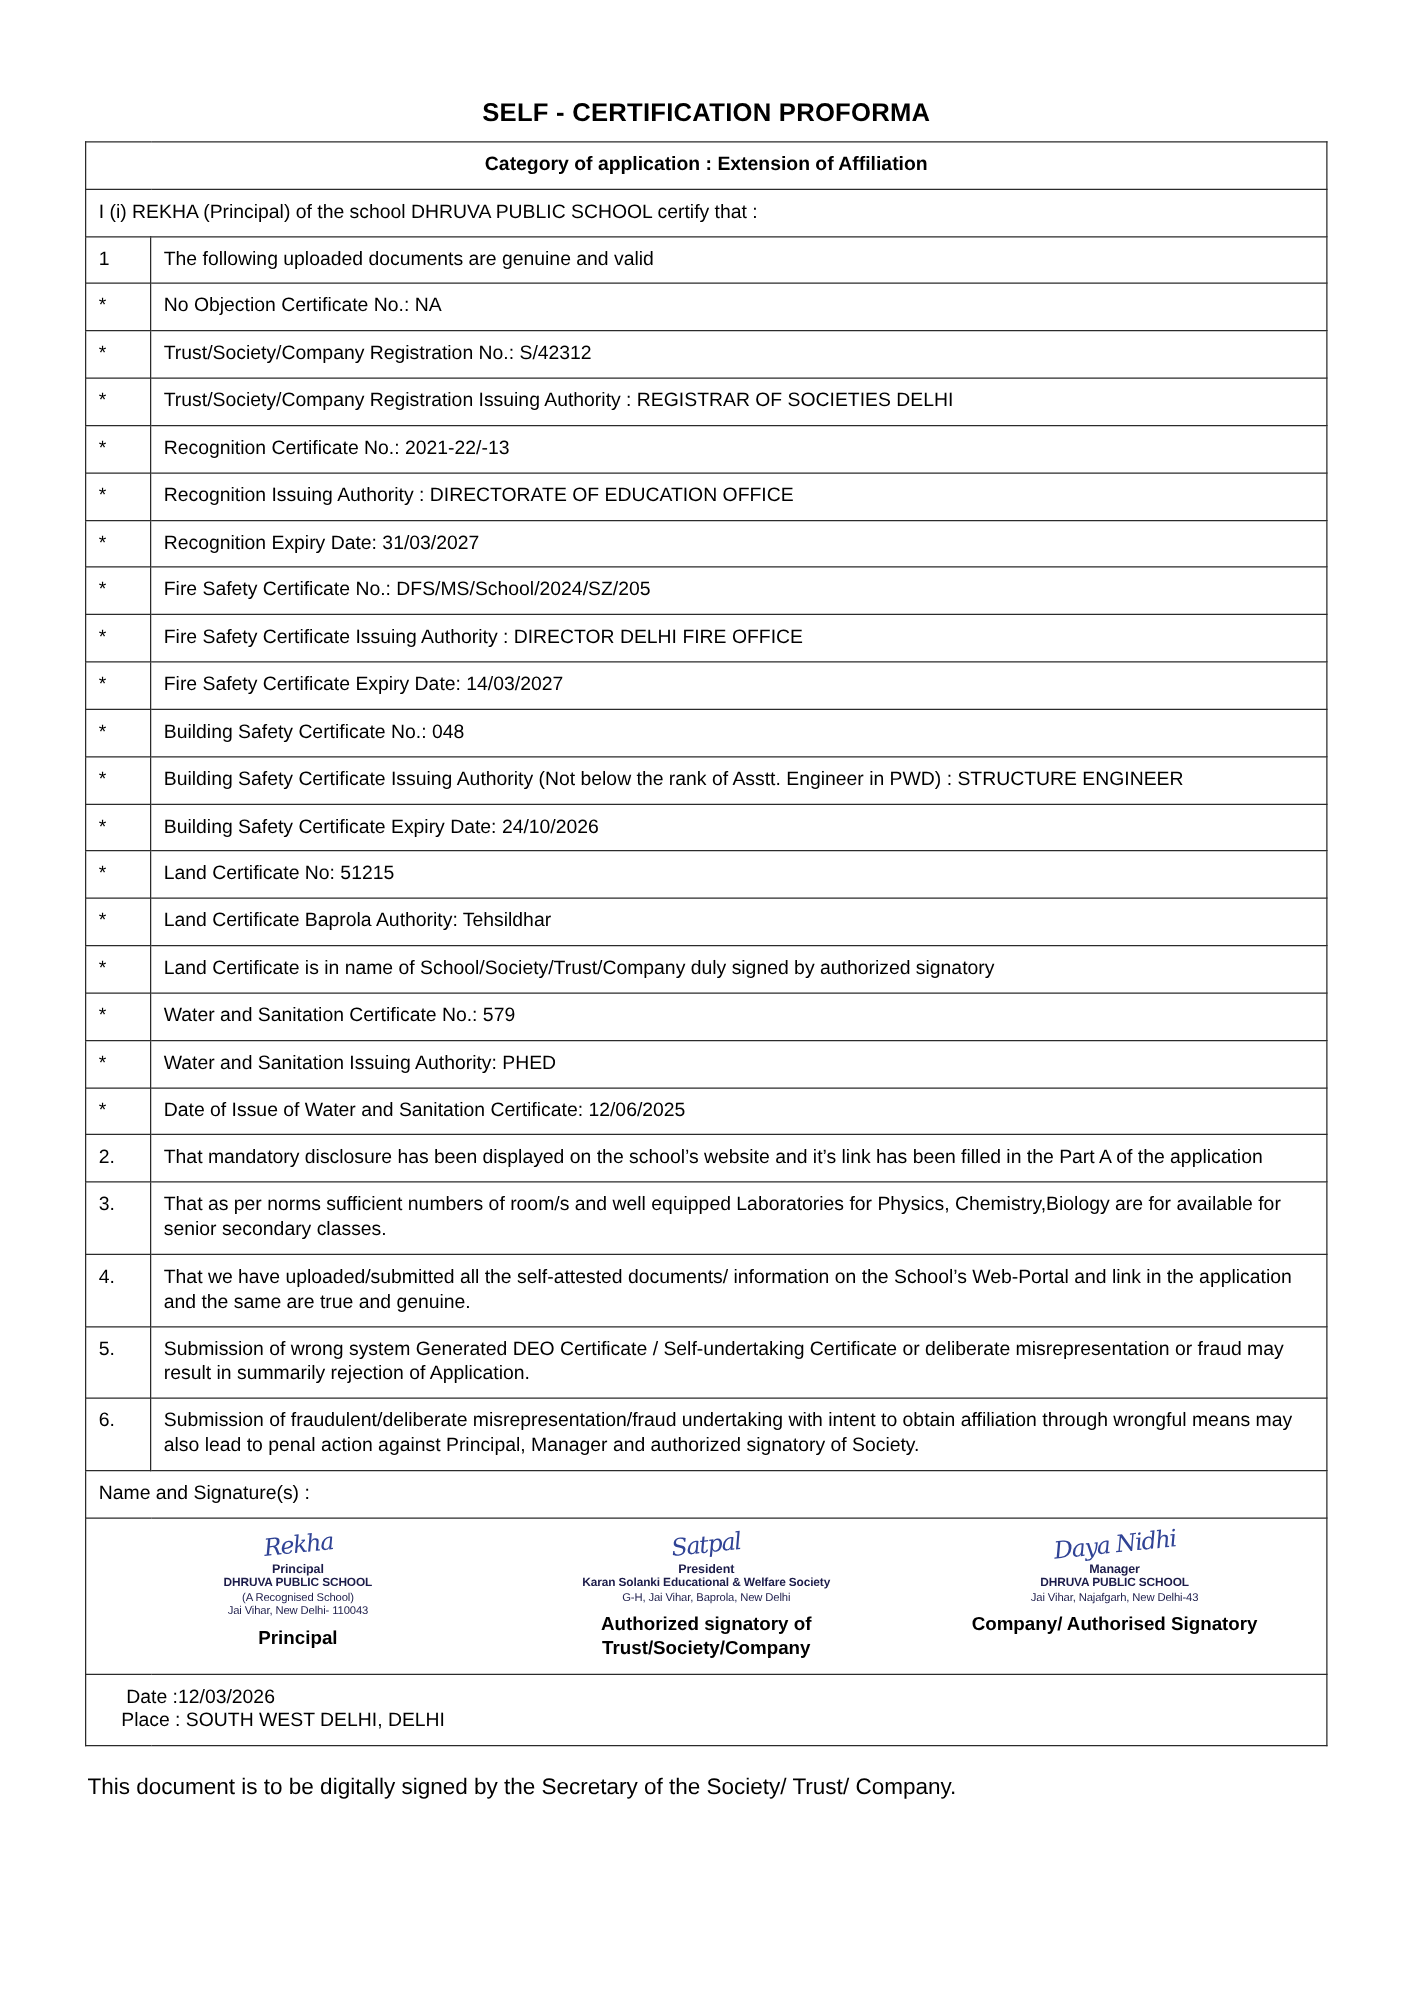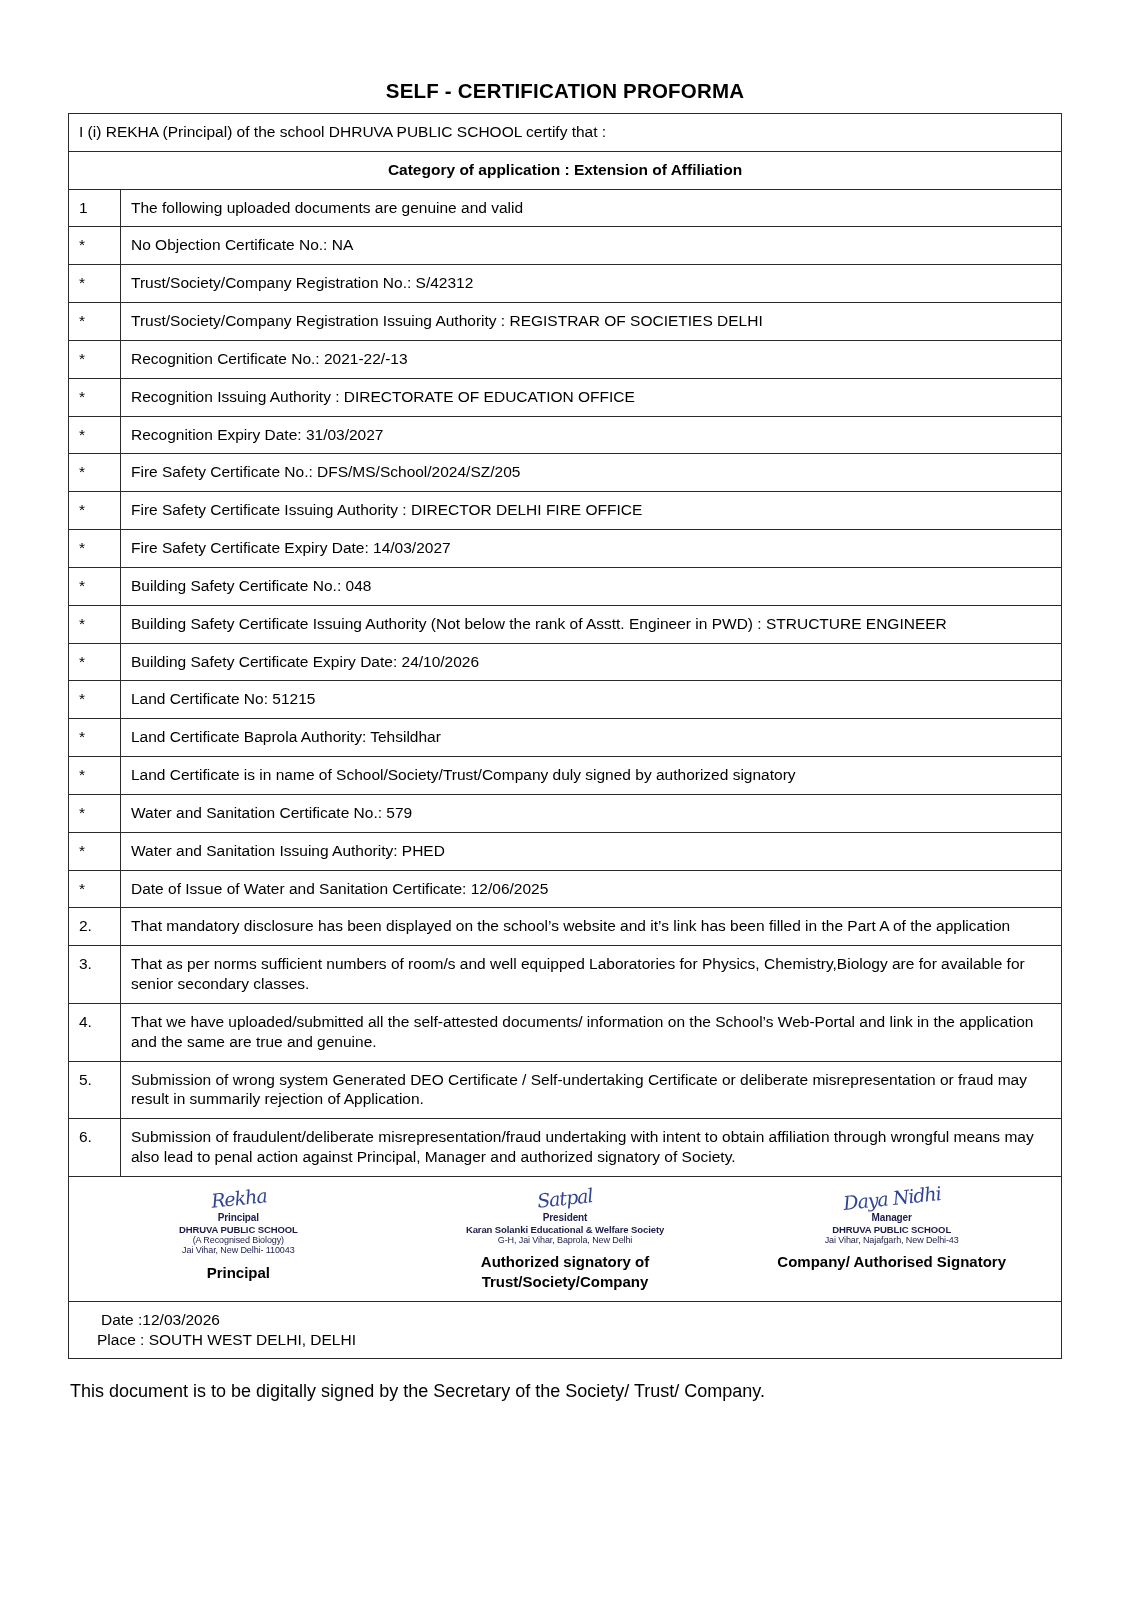--- a/index.html
+++ b/index.html
@@ -136,25 +136,25 @@
   <div class="doc-title">SELF - CERTIFICATION PROFORMA</div>
 
   <table class="proforma">
     <colgroup>
       <col style="width:52px">
       <col>
     </colgroup>
     <tbody>
 
       <tr>
+        <td class="cat" colspan="2">Category of application : Extension of Affiliation</td>
+      </tr>
+
+      <tr>
         <td class="intro" colspan="2">I (i) REKHA (Principal) of the school DHRUVA PUBLIC SCHOOL certify that :</td>
-      </tr>
-
-      <tr>
-        <td class="cat" colspan="2">Category of application : Extension of Affiliation</td>
       </tr>
 
       <tr>
         <td class="num">1</td>
         <td>The following uploaded documents are genuine and valid</td>
       </tr>
       <tr>
         <td class="num">*</td>
         <td>No Objection Certificate No.: NA</td>
       </tr>
@@ -240,33 +240,36 @@
       </tr>
       <tr>
         <td class="num">5.</td>
         <td>Submission of wrong system Generated DEO Certificate / Self-undertaking Certificate or deliberate misrepresentation or fraud may result in summarily rejection of Application.</td>
       </tr>
       <tr>
         <td class="num">6.</td>
         <td>Submission of fraudulent/deliberate misrepresentation/fraud undertaking with intent to obtain affiliation through wrongful means may also lead to penal action against Principal, Manager and authorized signatory of Society.</td>
       </tr>
 
+      <tr>
+        <td class="namesig" colspan="2">Name and Signature(s) :</td>
+      </tr>
 
       <tr>
         <td colspan="2" style="padding:0 6px 4px 6px;">
           <div class="sign-row">
 
             <div class="sign-cell">
               <div class="sig-wrap">
                 <span class="sig-scribble">Rekha</span>
               </div>
               <div class="stamp">
                 <div class="stamp-role">Principal</div>
                 <div>DHRUVA PUBLIC SCHOOL</div>
-                <div class="stamp-sub">(A Recognised Biology)</div>
+                <div class="stamp-sub">(A Recognised School)</div>
                 <div class="stamp-sub">Jai Vihar, New Delhi- 110043</div>
               </div>
               <div class="sign-label">Principal</div>
             </div>
 
             <div class="sign-cell">
               <div class="sig-wrap">
                 <span class="sig-scribble">Satpal</span>
               </div>
               <div class="stamp">

